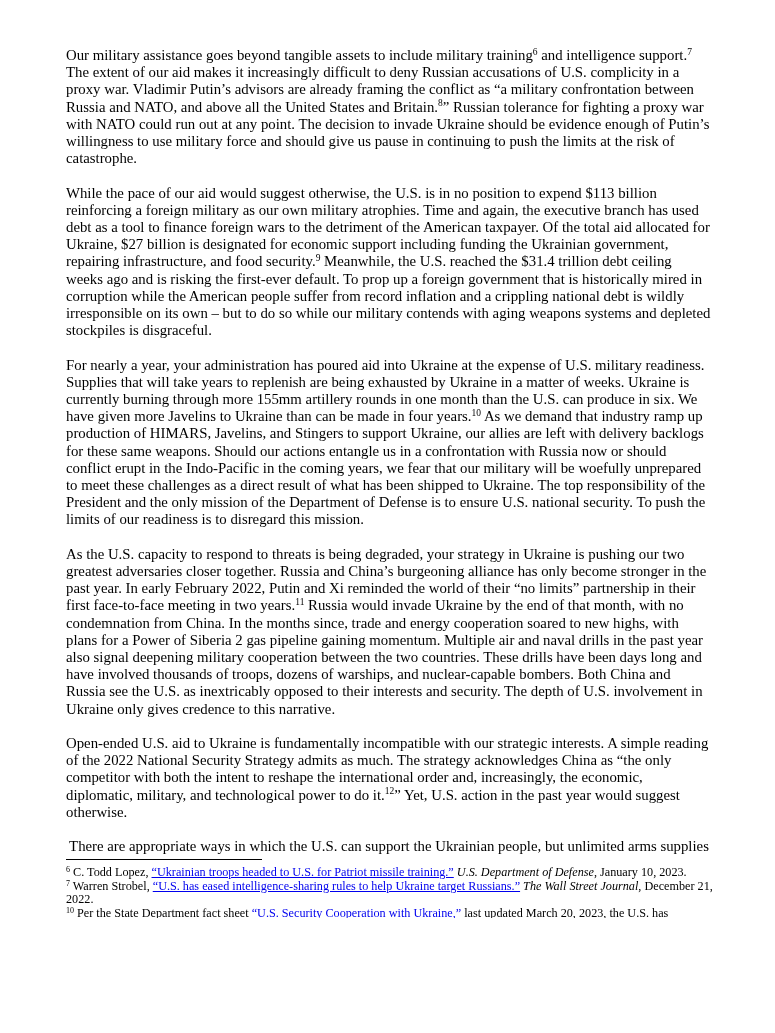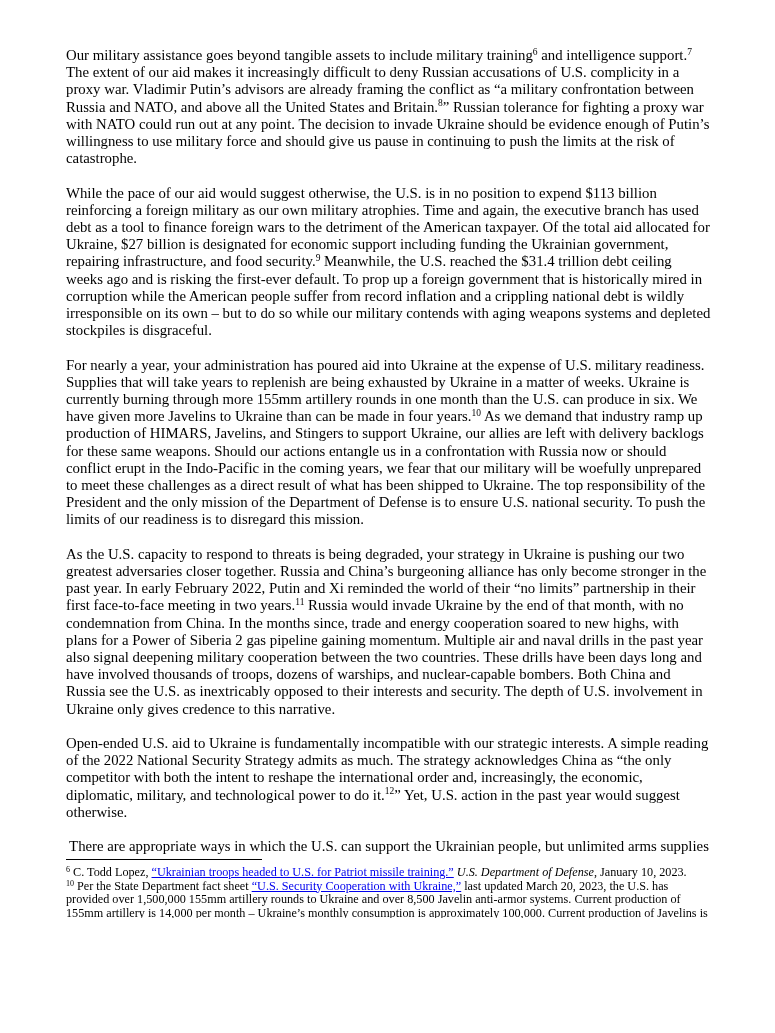--- a/index.html
+++ b/index.html
@@ -83,17 +83,18 @@
       <p><span>While the pace of our aid would suggest otherwise, the U.S. is in no position to expend $113 billion reinforcing a foreign military as our own military atrophies. Time and again, the executive branch has used debt as a tool to finance foreign wars to the detriment of the American taxpayer. Of the total aid allocated for Ukraine, $27 billion is designated for economic support including funding the Ukrainian government, repairing infrastructure, and food security.</span><sup class="fn-ref">9</sup><span> Meanwhile, the U.S. reached the $31.4 trillion debt ceiling weeks ago and is risking the first-ever default. To prop up a foreign government that is historically mired in corruption while the American people suffer from record inflation and a crippling national debt is wildly irresponsible on its own – but to do so while our military contends with aging weapons systems and depleted stockpiles is disgraceful.</span></p>
       <p><span>For nearly a year, your administration has poured aid into Ukraine at the expense of U.S. military readiness. Supplies that will take years to replenish are being exhausted by Ukraine in a matter of weeks. Ukraine is currently burning through more 155mm artillery rounds in one month than the U.S. can produce in six. We have given more Javelins to Ukraine than can be made in four years.</span><sup class="fn-ref">10</sup><span> As we demand that industry ramp up production of HIMARS, Javelins, and Stingers to support Ukraine, our allies are left with delivery backlogs for these same weapons. Should our actions entangle us in a confrontation with Russia now or should conflict erupt in the Indo-Pacific in the coming years, we fear that our military will be woefully unprepared to meet these challenges as a direct result of what has been shipped to Ukraine. The top responsibility of the President and the only mission of the Department of Defense is to ensure U.S. national security. To push the limits of our readiness is to disregard this mission.</span></p>
       <p><span>As the U.S. capacity to respond to threats is being degraded, your strategy in Ukraine is pushing our two greatest adversaries closer together. Russia and China’s burgeoning alliance has only become stronger in the past year. In early February 2022, Putin and Xi reminded the world of their “no limits” partnership in their first face-to-face meeting in two years.</span><sup class="fn-ref">11</sup><span> Russia would invade Ukraine by the end of that month, with no condemnation from China. In the months since, trade and energy cooperation soared to new highs, with plans for a Power of Siberia 2 gas pipeline gaining momentum. Multiple air and naval drills in the past year also signal deepening military cooperation between the two countries. These drills have been days long and have involved thousands of troops, dozens of warships, and nuclear-capable bombers. Both China and Russia see the U.S. as inextricably opposed to their interests and security. The depth of U.S. involvement in Ukraine only gives credence to this narrative.</span></p>
       <p><span>Open-ended U.S. aid to Ukraine is fundamentally incompatible with our strategic interests. A simple reading of the 2022 National Security Strategy admits as much. The strategy acknowledges China as “the only competitor with both the intent to reshape the international order and, increasingly, the economic, diplomatic, military, and technological power to do it.</span><sup class="fn-ref">12</sup><span>” Yet, U.S. action in the past year would suggest otherwise.</span></p>
       <p><span>There are appropriate ways in which the U.S. can support the Ukrainian people, but unlimited arms supplies</span></p>
     </div>
   <div class="footnote-area">
     <div class="fn-sep"></div>
     <div class="footnotes">
         <div class="fn-item"><sup class="fn-marker">6</sup><span> C. Todd Lopez, </span><a class="fn-link">“Ukrainian troops headed to U.S. for Patriot missile training.”</a><span> </span><span class="pub">U.S. Department of Defense</span><span>, January 10, 2023.</span></div>
+        <div class="fn-item"><sup class="fn-marker">7</sup><span> Warren Strobel, </span><a class="fn-link">“U.S. has eased intelligence-sharing rules to help Ukraine target Russians.”</a><span> </span><span class="pub">The Wall Street Journal</span><span>, December 21, 2022.</span></div>
         <div class="fn-item"><sup class="fn-marker">10</sup><span> Per the State Department fact sheet </span><a class="fn-link">“U.S. Security Cooperation with Ukraine,”</a><span> last updated March 20, 2023, the U.S. has provided over 1,500,000 155mm artillery rounds to Ukraine and over 8,500 Javelin anti-armor systems. Current production of 155mm artillery is 14,000 per month – Ukraine’s monthly consumption is approximately 100,000. Current production of Javelins is 2,100 per year.</span></div>
         <div class="fn-item"><sup class="fn-marker">12</sup><span> While House </span><a class="fn-link">“National Security Russians,”</a><span> May 2022.</span></div>
       </div>
   </div>
 </div>
 
 </body></html>

